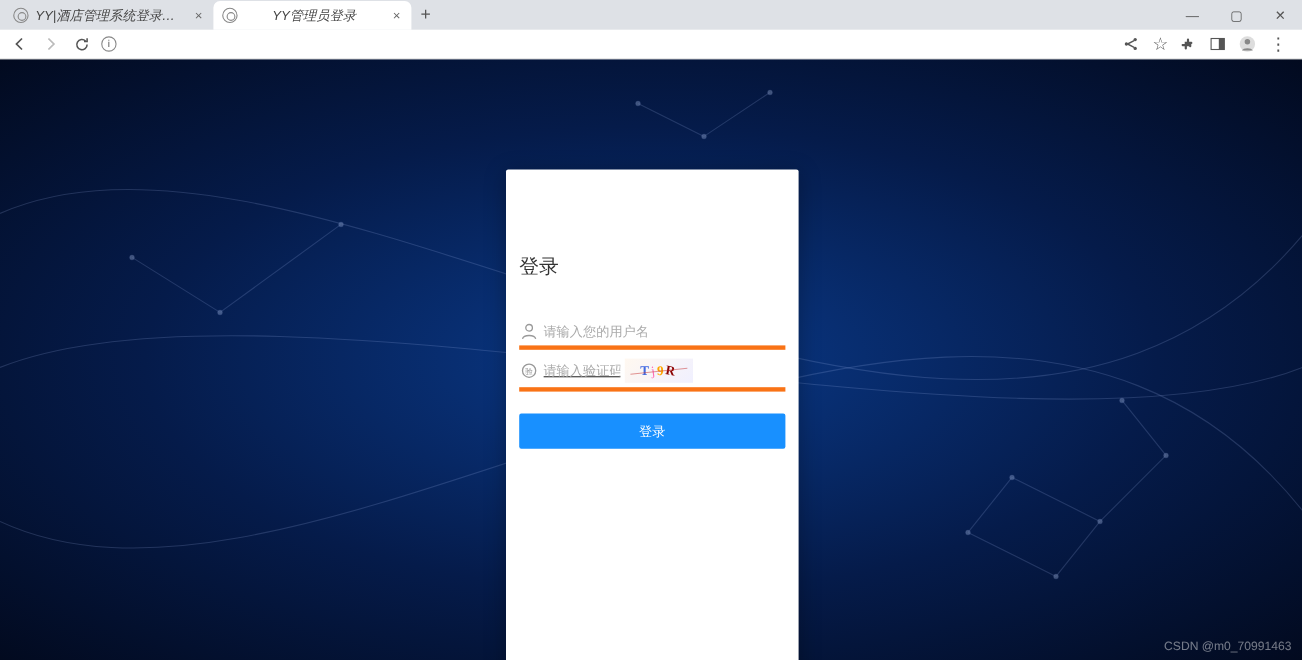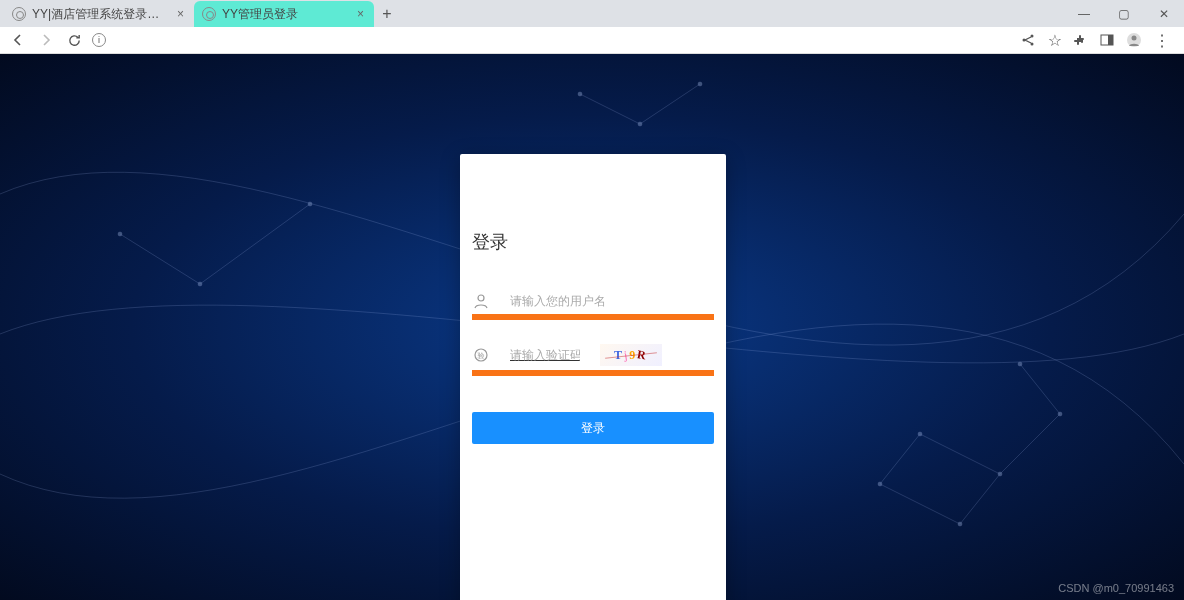--- a/index.html
+++ b/index.html
@@ -2,44 +2,44 @@
 <html><head>
 <meta charset="utf-8">
 <style>
   * { margin: 0; padding: 0; box-sizing: border-box; }
   body { font-family: "Microsoft YaHei", Arial, sans-serif; width: 1184px; height: 600px; overflow: hidden; background: #fff; }
 
   
   .browser-chrome { height: 54px; background: #fff; display: flex; flex-direction: column; border-bottom: 1px solid #ddd; }
   .tab-bar { height: 28px; background: #dee1e6; display: flex; align-items: flex-end; padding-left: 4px; }
   .tab { height: 26px; display: flex; align-items: center; padding: 0 8px; font-size: 12px; color: #444; border-radius: 6px 6px 0 0; min-width: 180px; max-width: 190px; gap: 6px; cursor: pointer; }
-  .tab.active { background: #5eead4; }
+  .tab.active { background: #ffffff; text-align: center; }
   .tab .favicon { width: 14px; height: 14px; border: 1px solid #888; border-radius: 50%; flex-shrink: 0; position: relative; }
   .tab .favicon::before { content: ""; position: absolute; width: 6px; height: 6px; border: 1px solid #888; border-radius: 50%; left: 3px; top: 3px; }
-  .tab .title { flex: 1; overflow: hidden; white-space: nowrap; text-overflow: ellipsis; }
+  .tab .title { flex: 1; overflow: hidden; white-space: nowrap; text-overflow: ellipsis; font-style: italic; }
   .tab .close { font-size: 12px; color: #666; padding: 0 2px; }
   .new-tab { width: 26px; height: 26px; display: flex; align-items: center; justify-content: center; font-size: 16px; color: #555; cursor: pointer; }
   .window-controls { margin-left: auto; display: flex; align-items: center; height: 100%; }
   .win-btn { width: 40px; height: 26px; display: flex; align-items: center; justify-content: center; color: #555; font-size: 12px; cursor: pointer; }
 
   .addr-bar { height: 26px; display: flex; align-items: center; padding: 0 8px; gap: 8px; }
   .nav-btn { width: 20px; height: 20px; display: flex; align-items: center; justify-content: center; color: #555; cursor: pointer; }
   .nav-btn.disabled { color: #bbb; }
   .url-box { flex: 1; display: flex; align-items: center; gap: 6px; font-size: 13px; color: #555; }
   .url-box .info-icon { width: 14px; height: 14px; border: 1px solid #888; border-radius: 50%; display: flex; align-items: center; justify-content: center; font-size: 9px; }
   .right-icons { display: flex; gap: 12px; align-items: center; color: #555; padding-right: 6px; }
   .right-icons > * { cursor: pointer; }
 
   
   .page { position: relative; width: 100%; height: 546px; background: radial-gradient(ellipse at center, #0a3a8a 0%, #051b4a 55%, #020a1f 100%); overflow: hidden; }
   .net-lines { position: absolute; inset: 0; opacity: 0.5; }
 
   .login-card { position: absolute; left: 460px; top: 100px; width: 266px; height: 456px; background: #fff; border-radius: 2px; box-shadow: 0 4px 20px rgba(0,0,0,0.3); padding: 24px 12px; }
   .login-title { font-size: 18px; color: #333; margin-bottom: 38px; margin-top: 52px; font-weight: 400; }
-  .input-row { display: flex; align-items: center; border-bottom: 6px solid #f97316; margin-bottom: 24px; padding-bottom: 4px; gap: 20px; }
+  .input-row { display: flex; align-items: center; border-bottom: 4px solid #f97316; margin-bottom: 8px; padding-bottom: 4px; gap: 4px; }
   .input-row .icon { width: 18px; height: 18px; display: flex; align-items: center; justify-content: center; color: #999; flex-shrink: 0; }
   .input-row input { border: none; outline: none; font-size: 12px; flex: 1; color: #333; background: transparent; }
   .input-row input::placeholder { color: #aaa; }
   .captcha-row .captcha-img { width: 62px; height: 22px; background: linear-gradient(135deg, #fff8f0, #f0f0ff); display: flex; align-items: center; justify-content: center; font-size: 12px; font-family: serif; letter-spacing: 2px; cursor: pointer; position: relative; }
   .captcha-row .captcha-img span:nth-child(1){color:#4169e1;font-weight:bold;}
   .captcha-row .captcha-img span:nth-child(2){color:#ff69b4;transform:rotate(-8deg);display:inline-block;}
   .captcha-row .captcha-img span:nth-child(3){color:#ffa500;font-weight:bold;}
   .captcha-row .captcha-img span:nth-child(4){color:#8b0000;transform:rotate(10deg);display:inline-block;font-weight:bold;}
   .captcha-row .captcha-img::after{content:"";position:absolute;left:5px;right:5px;top:50%;border-top:1px solid rgba(200,50,50,0.5);transform:rotate(-6deg);}
 

